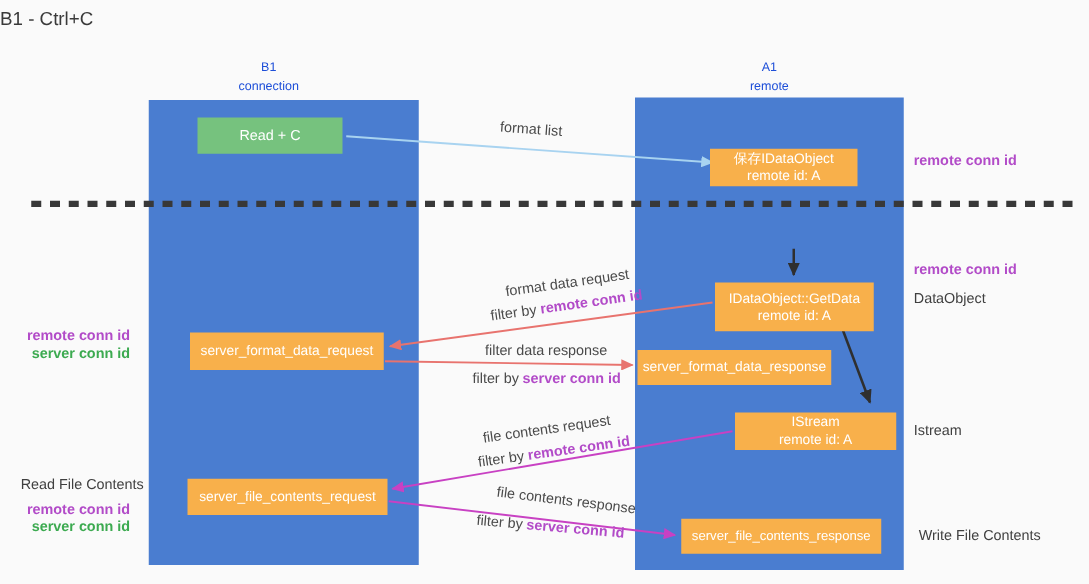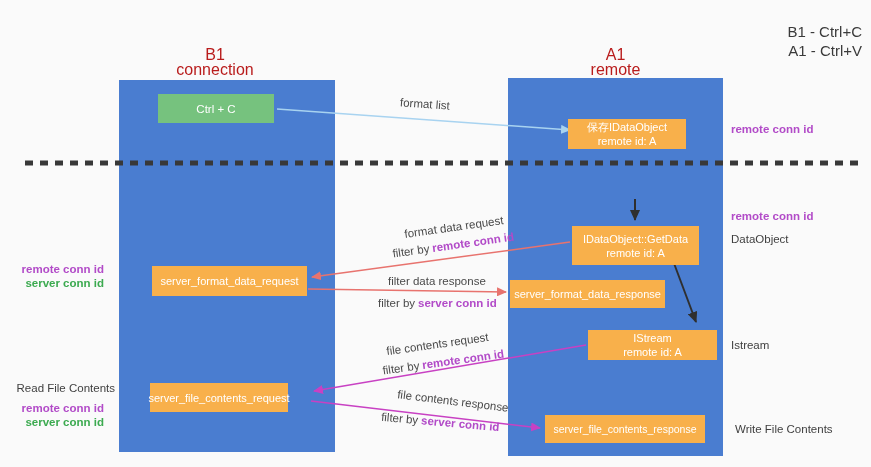--- a/index.html
+++ b/index.html
@@ -1,42 +1,41 @@
 <!DOCTYPE html>
 <html><head>
 <meta charset="utf-8">
 <style>
   html,body{margin:0;padding:0;}
   body{background:#fafafa;font-family:"Liberation Sans",sans-serif;}
   .stage{position:relative;width:871px;height:467px;background:#fafafa;overflow:hidden;}
   .abs{position:absolute;}
-  .title{left:0;top:6px;width:862px;text-align:right;font-size:15px;line-height:19px;color:#3a3a3a;margin-top:16px;}
+  .title{left:0;top:6px;width:862px;text-align:left;font-size:15px;line-height:19px;color:#3a3a3a;}
   .col{background:#4a7dd0;}
-  .col-header{text-align:center;font-size:16px;line-height:15px;color:#b91c1c;}
+  .col-header{text-align:center;font-size:10px;line-height:15px;color:#1d4ed8;}
   .node{display:flex;flex-direction:column;align-items:center;justify-content:center;color:#fff;text-align:center;box-sizing:border-box;}
   .green{background:#76c27e;}
   .orange{background:#f8b04b;}
   .one-line{font-size:11px;}
   .two-line{font-size:11px;line-height:14px;}
   .slabel{font-size:11.5px;color:#3f3f3f;white-space:nowrap;}
   .purple{color:#b24bc8;font-weight:bold;}
   .greentxt{color:#3caa50;font-weight:bold;}
   .elabel{font-size:11.5px;color:#4a4a4a;white-space:nowrap;transform-origin:center;}
   .elabel .purple{margin-left:3px;}
   .right-align{text-align:right;}
   svg.overlay{position:absolute;left:0;top:0;pointer-events:none;}
 </style>
 </head>
 <body>
 
 <div class="stage">
 
   <div class="abs title">
     <div>B1 - Ctrl+C</div>
-    <div>A1 - Ctrl+V</div>
   </div>
 
   <div class="abs col-header" style="left:110px;top:47px;width:210px;">
     <div>B1</div>
     <div>connection</div>
   </div>
   <div class="abs col-header" style="left:508px;top:47px;width:215px;">
     <div>A1</div>
     <div>remote</div>
   </div>
@@ -71,21 +70,21 @@
     <line x1="570" y1="242" x2="312" y2="277" stroke-width="1.5" marker-end="url(#mRed)" stroke="#e8736e"></line>
 
     <line x1="308" y1="289" x2="506" y2="292" stroke-width="1.5" marker-end="url(#mRed)" stroke="#e8736e"></line>
 
     <line x1="586" y1="345" x2="314" y2="391" stroke-width="1.5" marker-end="url(#mMag)" stroke="#c841c3"></line>
 
     <line x1="311" y1="401" x2="540" y2="428" stroke-width="1.5" marker-end="url(#mMag)" stroke="#c841c3"></line>
   </svg>
 
   <div class="abs node green one-line" style="left:158px;top:94px;width:116px;height:29px;font-size:11.5px;">
-    <div>Ctrl + C</div>
+    <div>Read + C</div>
   </div>
 
   <div class="abs node orange two-line" style="left:568px;top:119px;width:118px;height:30px;">
     <div>保存IDataObject</div>
     <div>remote id: A</div>
   </div>
 
 
   <div class="abs node orange two-line" style="left:572px;top:226px;width:127px;height:39px;">
     <div>IDataObject::GetData</div>
@@ -98,21 +97,21 @@
 
   <div class="abs node orange one-line" style="left:510px;top:280px;width:155px;height:28px;">
     <div>server_format_data_response</div>
   </div>
 
   <div class="abs node orange two-line" style="left:588px;top:330px;width:129px;height:30px;">
     <div>IStream</div>
     <div>remote id: A</div>
   </div>
 
-  <div class="abs node orange one-line" style="left:150px;top:383px;width:138px;height:29px;">
+  <div class="abs node orange one-line" style="left:150px;top:383px;width:160px;height:29px;">
     <div>server_file_contents_request</div>
   </div>
 
   <div class="abs node orange one-line" style="left:545px;top:415px;width:160px;height:28px;font-size:10.5px;">
     <div>server_file_contents_response</div>
   </div>
 
   <div class="abs slabel purple" style="left:731px;top:123px;">remote conn id</div>
   <div class="abs slabel purple" style="left:731px;top:210px;">remote conn id</div>
   <div class="abs slabel" style="left:731px;top:233px;">DataObject</div>

